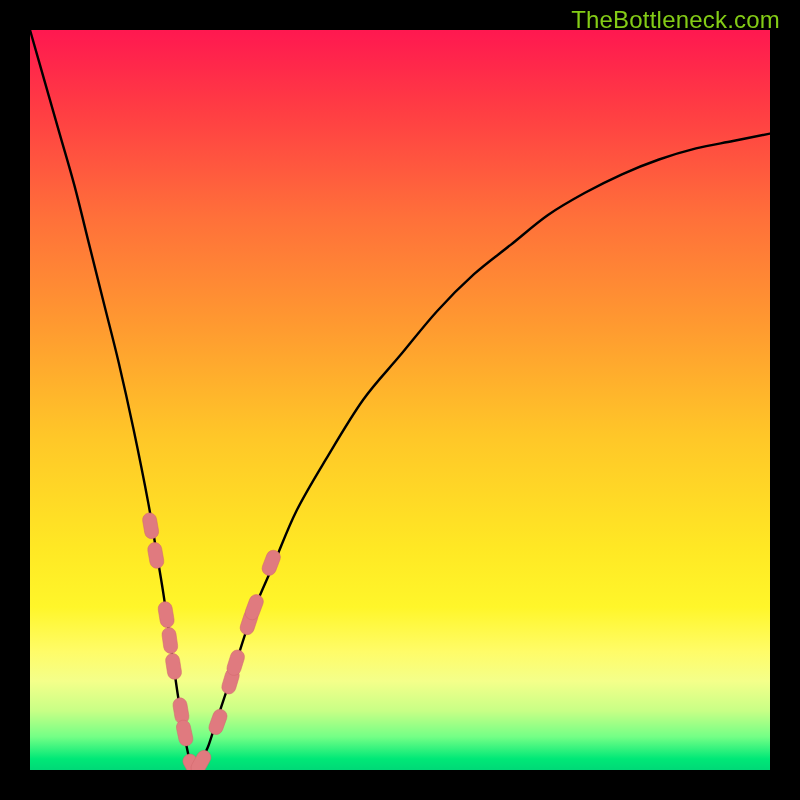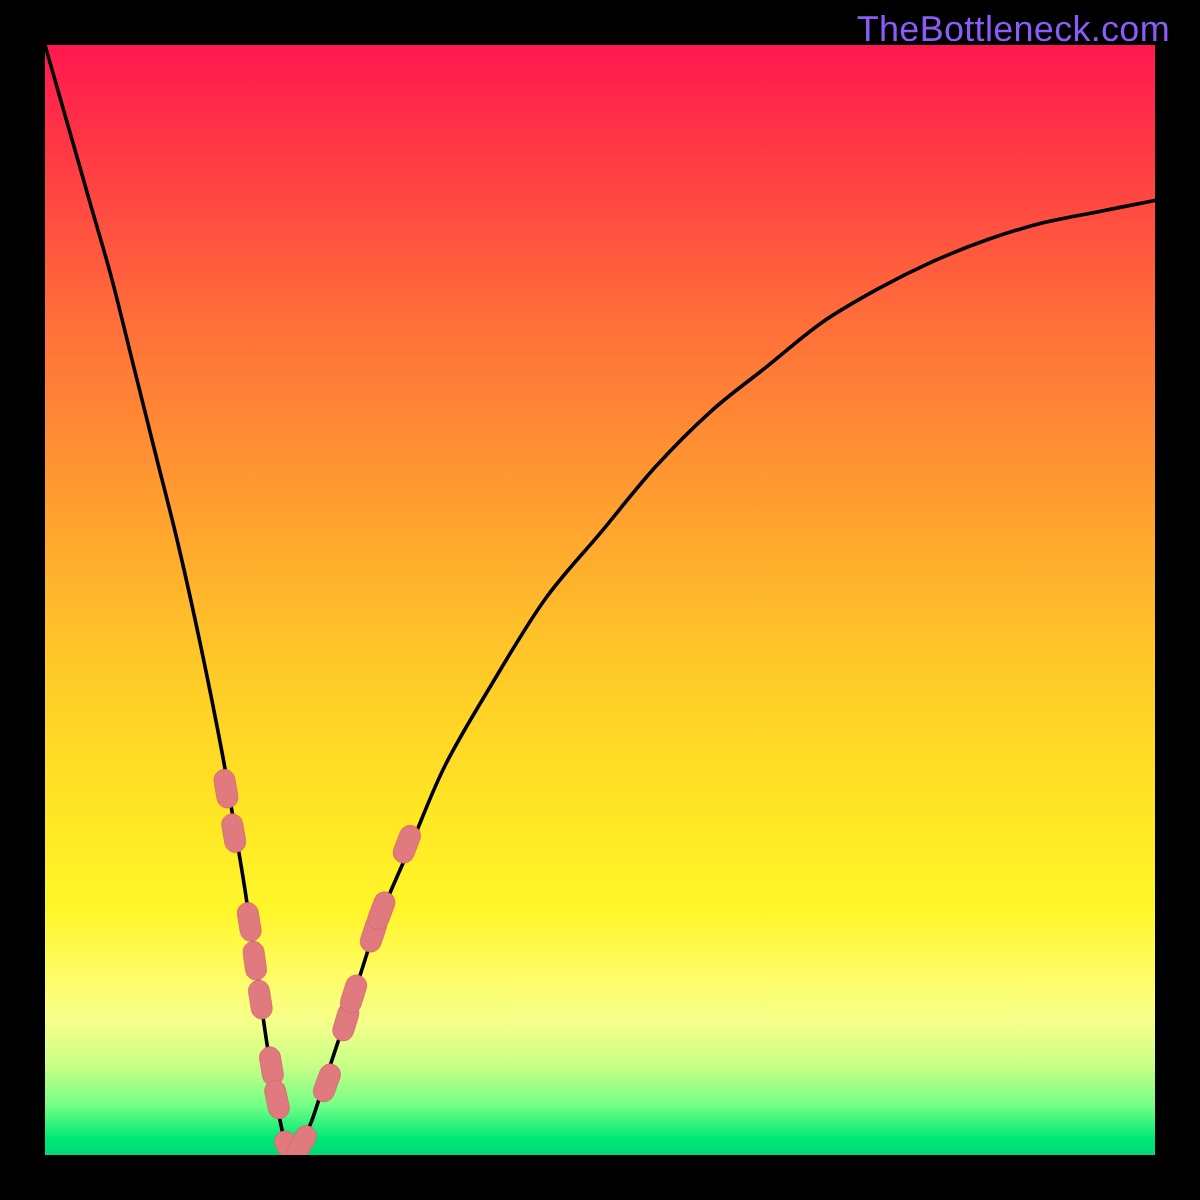--- a/index.html
+++ b/index.html
@@ -26,21 +26,21 @@
   }
   
   .gradient {
     position: absolute;
     inset: 0;
   }
   .watermark {
     position: absolute;
     top: 6px;
     right: 20px;
-    color: #8b5cf6;
+    color: #84cc16;
     font-size: 24px;
     font-weight: 500;
     letter-spacing: 0.2px;
     user-select: none;
   }
   svg.curve {
     position: absolute;
     inset: 0;
   }
 </style>

